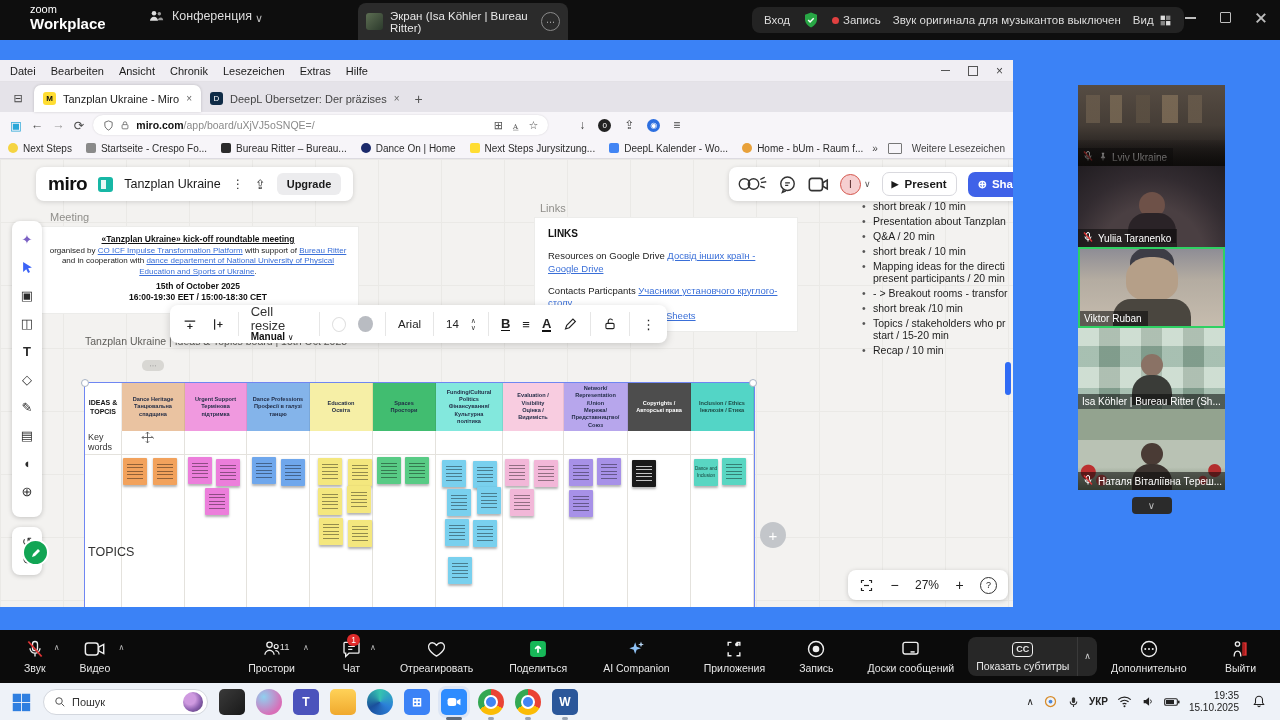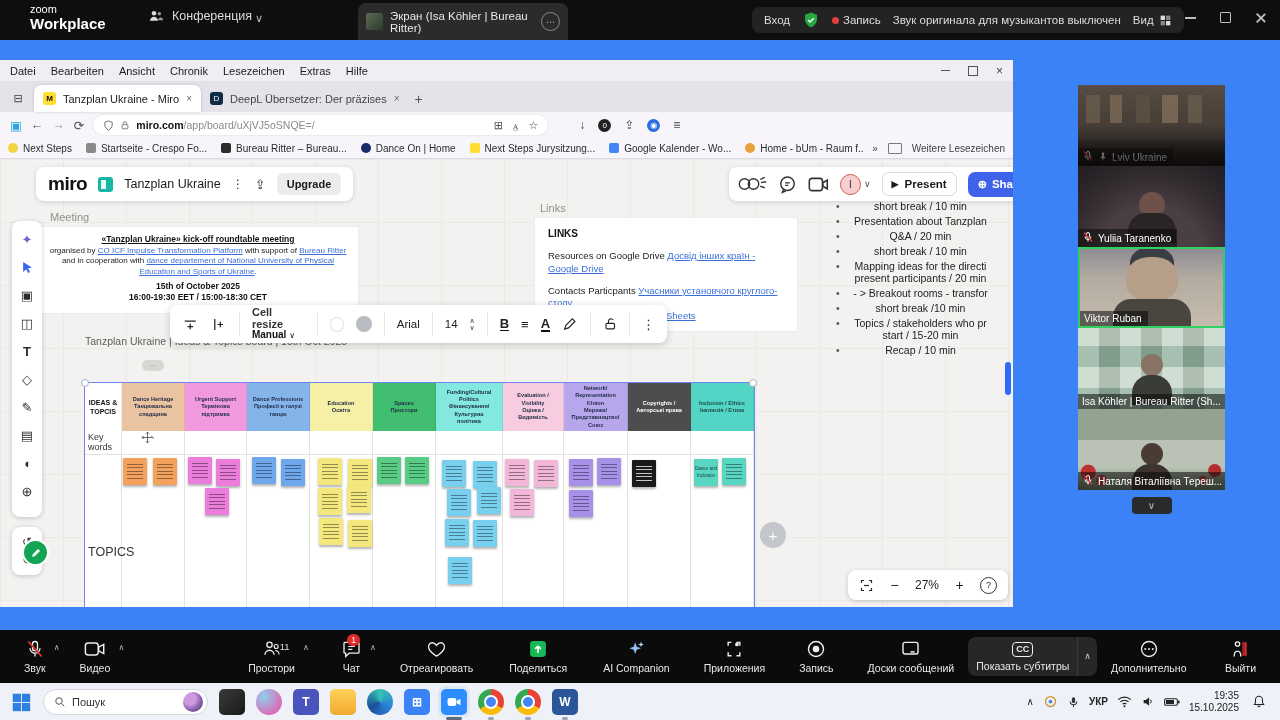--- a/index.html
+++ b/index.html
@@ -76,28 +76,28 @@
   .framelbl{position:absolute;font-size:11px;color:#8f8e8a;z-index:2;}
   .frame{position:absolute;background:#fff;box-shadow:0 0 0 1px #ececea;z-index:2;}
   .meetframe{left:38px;top:68px;width:320px;height:86px;padding:7px 6px;box-sizing:border-box;text-align:center;}
   .mt{font-size:8.5px;font-weight:bold;text-decoration:underline;color:#111;}
   .mb{font-size:8px;color:#222;line-height:1.3;margin-top:2px;}
   .mb a,.lk{color:#3a6fd8;text-decoration:underline;}
   .md{font-size:8.5px;font-weight:bold;margin-top:4px;color:#111;}
   .linkframe{left:535px;top:59px;width:262px;height:113px;padding:10px 13px;box-sizing:border-box;}
   .lh{font-size:10px;font-weight:bold;color:#111;}
   .lb{font-size:9.5px;color:#222;margin-top:11px;line-height:1.35;}
-  .agenda{position:absolute;left:836px;top:24px;width:158px;z-index:1;text-align:center;}
+  .agenda{position:absolute;left:862px;top:24px;width:158px;z-index:1;}
   .agenda li{list-style:none;font-size:10.5px;color:#1c1c1c;line-height:1.18;margin:2.5px 0;padding-left:11px;position:relative;white-space:pre;}
   .agenda li:before{content:"•";position:absolute;left:0;top:0;color:#555;}
   .agenda ul{margin:0;padding:0;}
   .fmtbar{position:absolute;left:170px;top:146px;width:497px;height:38px;background:#fff;border-radius:8px;box-shadow:0 2px 8px rgba(0,0,0,.18);display:flex;align-items:center;gap:12px;padding:0 12px;z-index:25;box-sizing:border-box;color:#222;}
   .fsep{width:1px;height:24px;background:#e6e6e6;}
   .cellres{line-height:1.05;text-align:left;}
-  .cellres .s1{font-size:11px;color:#333;font-weight:bold;}
+  .cellres .s1{font-size:13px;color:#333;}
   .cellres .s2{font-size:10px;font-weight:bold;color:#111;}
   .circ1{width:15px;height:15px;border-radius:50%;border:1.5px solid #e0e0e0;box-sizing:border-box;}
   .circ2{width:16px;height:16px;border-radius:50%;background:#b9bcc2;}
   .fontname{font-size:11.5px;}
   .fsize{font-size:11.5px;}
   .stepper{display:flex;flex-direction:column;font-size:7px;color:#333;line-height:1;}
   .fb{font-size:13px;font-weight:bold;border-bottom:1.6px solid #111;line-height:1;}
   .fa{font-size:13px;font-weight:bold;border-bottom:2.2px solid #111;line-height:1;}
   .boardtitle{position:absolute;left:85px;top:176px;font-size:10.5px;color:#5f5e5a;z-index:3;}
   .minipill{position:absolute;left:142px;top:201px;width:22px;height:11px;background:#d8d7d3;border-radius:5px;z-index:3;color:#777;font-size:7px;display:flex;align-items:center;justify-content:center;}
@@ -309,21 +309,21 @@
           <span class="bm">
             <i style="background: rgb(27, 42, 107); border-radius: 50%;"></i>
             <span>Dance On | Home</span>
           </span>
           <span class="bm">
             <i style="background: rgb(255, 221, 51);"></i>
             <span>Next Steps Jurysitzung...</span>
           </span>
           <span class="bm">
             <i style="background: rgb(66, 133, 244);"></i>
-            <span>Google Kalender - Wo...</span>
+            <span>DeepL Kalender - Wo...</span>
           </span>
           <span class="bm">
             <i style="background: rgb(232, 161, 58); border-radius: 50%;"></i>
             <span>Home - bUm - Raum f...</span>
           </span>
         </span>
       <span class="bm-tail">
         <span>»</span>
         <span class="folder"></span>
         <span>Weitere Lesezeichen</span>

